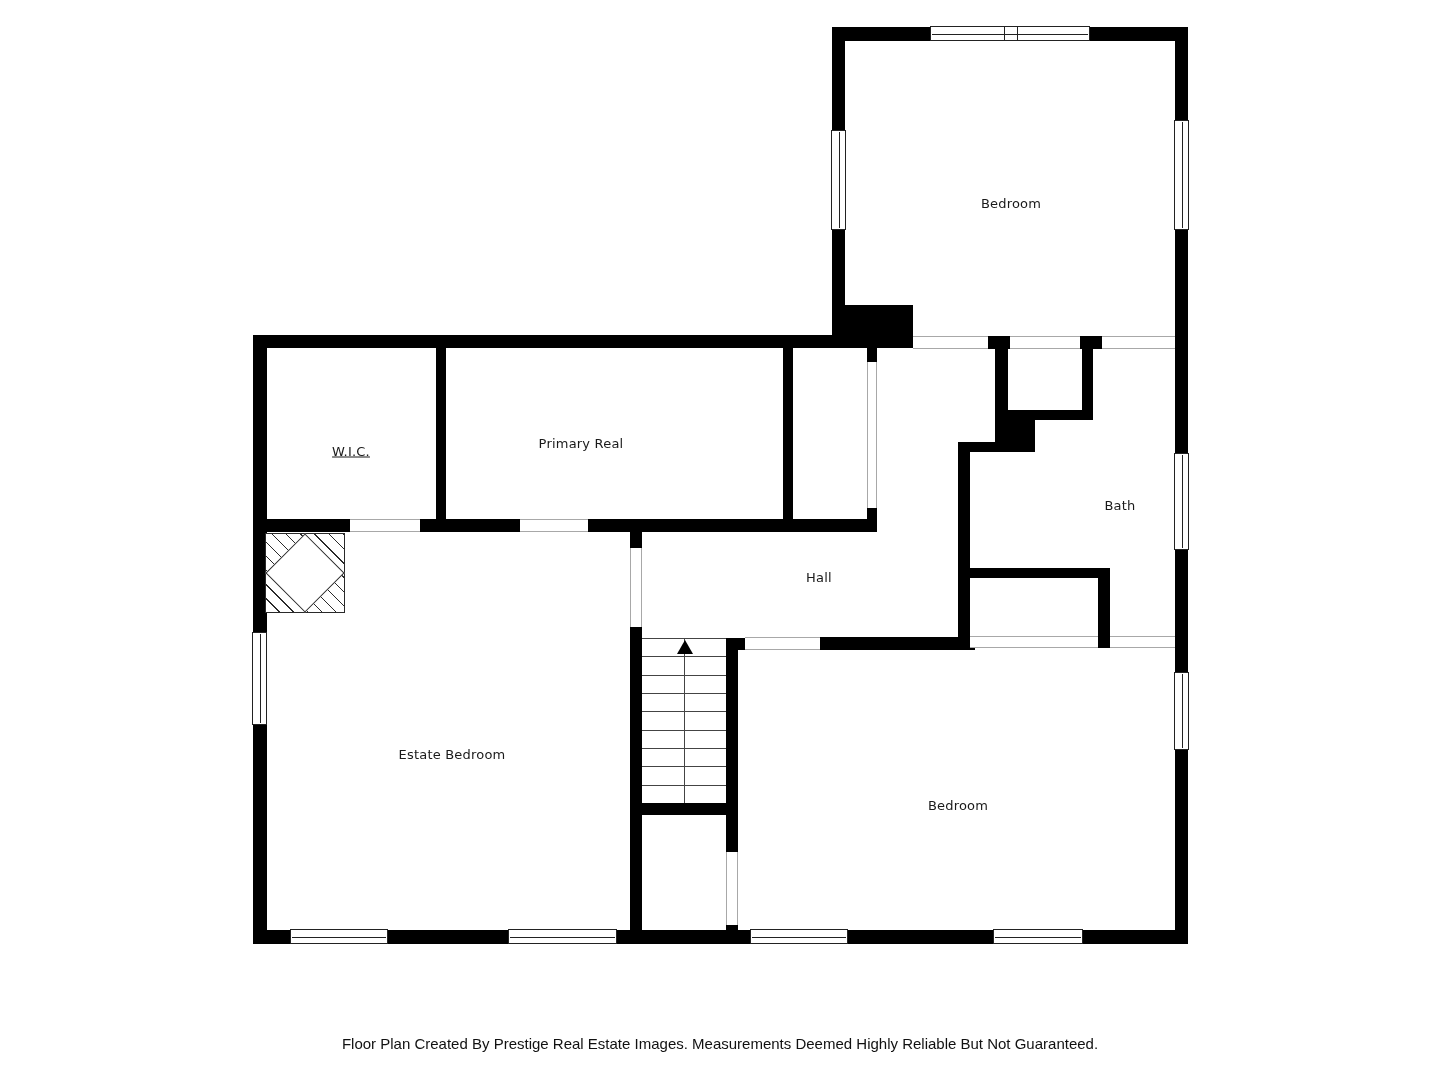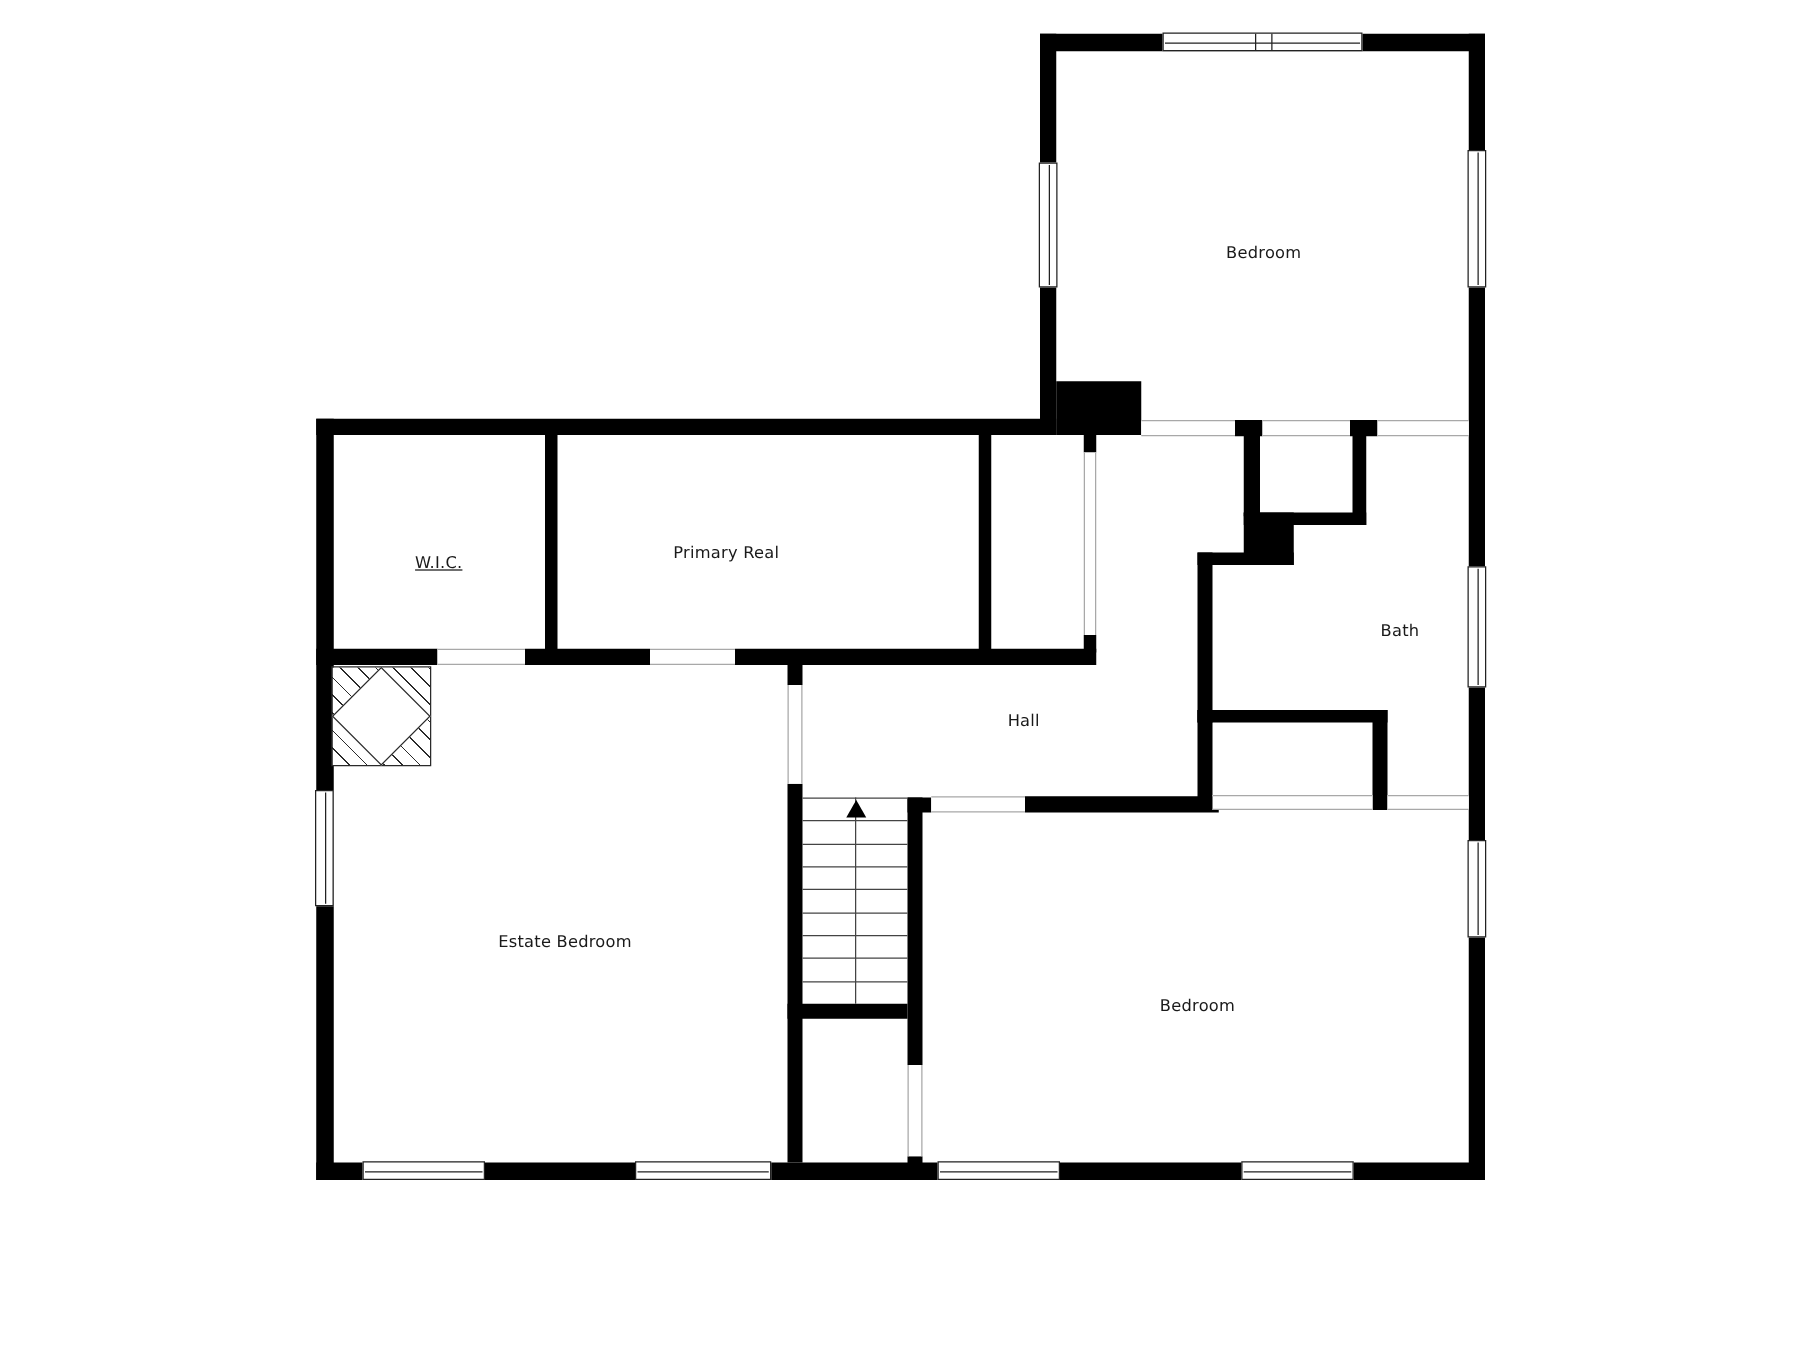--- a/index.html
+++ b/index.html
@@ -146,14 +146,15 @@
   </div>
 
   <div class="room-label" style="left:1011px;top:203px;">Bedroom</div>
   <div class="room-label" style="left:351px;top:451px;text-decoration:underline;">W.I.C.</div>
   <div class="room-label" style="left:581px;top:443px;">Primary Real</div>
   <div class="room-label" style="left:819px;top:577px;">Hall</div>
   <div class="room-label" style="left:1120px;top:505px;">Bath</div>
   <div class="room-label" style="left:452px;top:754px;">Estate Bedroom</div>
   <div class="room-label" style="left:958px;top:805px;">Bedroom</div>
 
+  <div class="disclaimer">Floor Plan Created By Prestige Real Estate Images. Measurements Deemed Highly Reliable But Not Guaranteed.</div>
 
 </div>
 
 </body></html>

